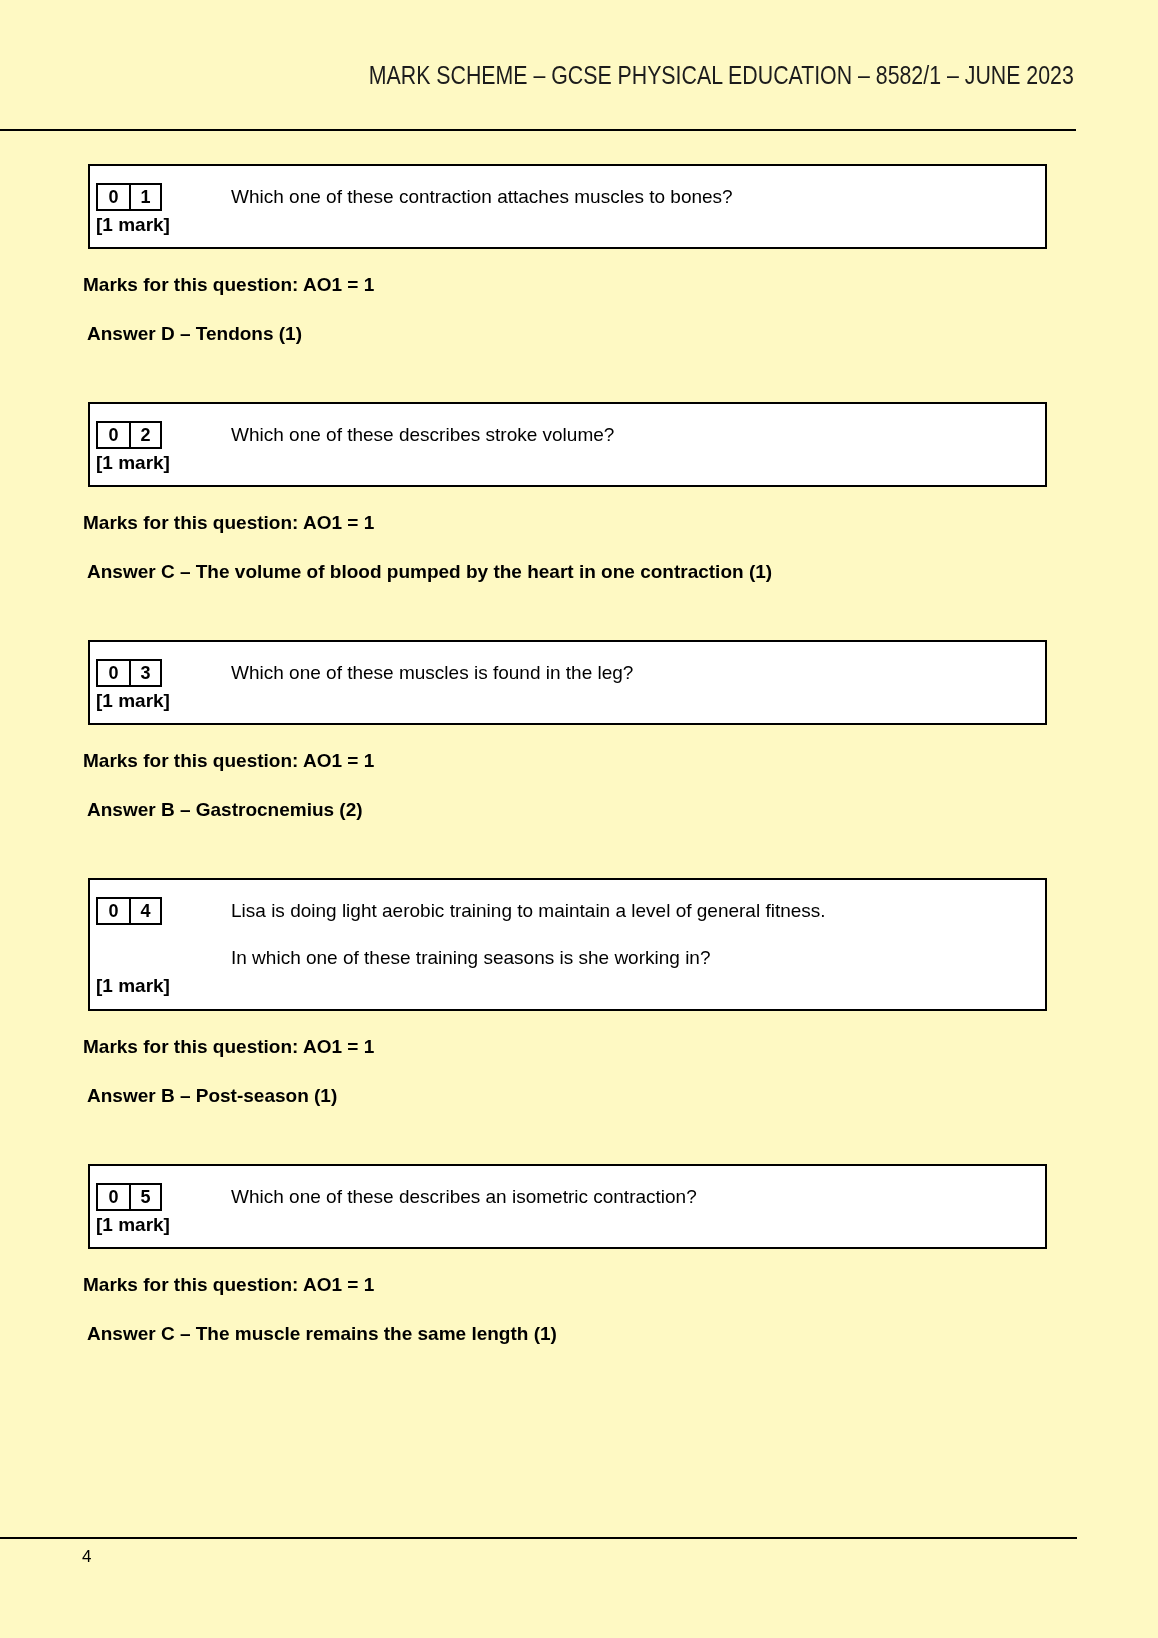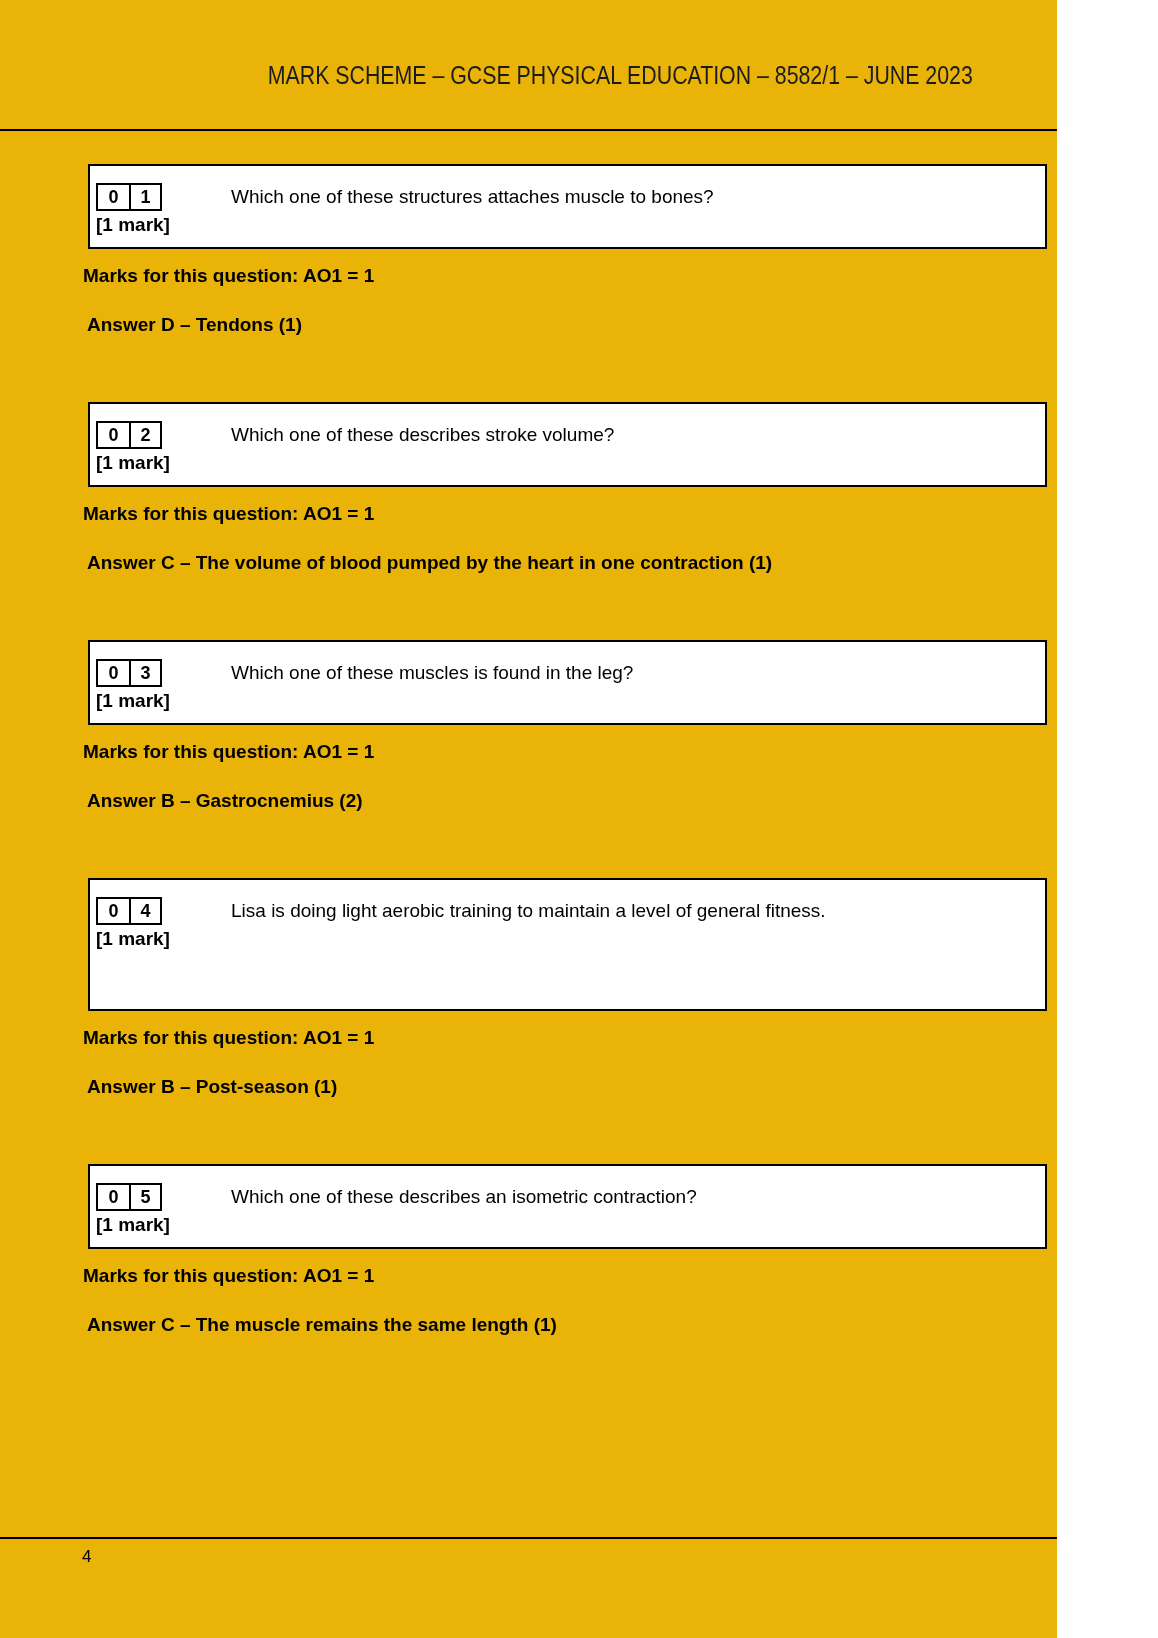--- a/index.html
+++ b/index.html
@@ -7,23 +7,23 @@
   body {
     width: 1158px;
     height: 1638px;
     position: relative;
     font-family: "Liberation Sans", sans-serif;
     color: #000000;
   }
   .page {
     position: absolute;
     top: 0; left: 0;
-    width: 1057px;
+    width: 1158px;
     height: 1638px;
-    background: #eab308;
+    background: #fef9c3;
     overflow: hidden;
   }
 
   
   .header-title {
     position: absolute;
     top: 60px;
     right: 84px;
     font-size: 26px;
     font-weight: 400;
@@ -89,21 +89,21 @@
   .qline strong { font-weight: 400; }
   .qmark {
     margin-top: 2px;
     padding-right: 2px;
     text-align: left;
     font-size: 19px;
     line-height: 24px;
     font-weight: 700;
   }
   .marks-line {
-    margin-top: 15px;
+    margin-top: 24px;
     margin-left: 83px;
     font-size: 19px;
     line-height: 24px;
     font-weight: 700;
   }
   .answer-line {
     margin-top: 25px;
     margin-left: 87px;
     font-size: 19px;
     line-height: 24px;
@@ -143,21 +143,21 @@
   <div class="header-rule"></div>
 
   <section class="question-section" id="q1">
     <div class="qbox std">
       <div class="qrow">
         <div class="qnum">
           <span class="qnum-cell">0</span>
           <span class="qnum-cell">1</span>
         </div>
         <div class="qtext">
-          <p class="qline"><span>Which </span><strong>one</strong><span> of these structures attaches muscle to bones?</span></p>
+          <p class="qline"><span>Which </span><strong>one</strong><span> of these contraction attaches muscles to bones?</span></p>
         </div>
       </div>
       <div class="qmark">[1 mark]</div>
     </div>
     <p class="marks-line">Marks for this question: AO1 = 1</p>
     <p class="answer-line">Answer D – Tendons (1)</p>
   </section>
 
   <section class="question-section" id="q2">
     <div class="qbox std">
@@ -195,20 +195,21 @@
 
   <section class="question-section" id="q4">
     <div class="qbox tall">
       <div class="qrow">
         <div class="qnum">
           <span class="qnum-cell">0</span>
           <span class="qnum-cell">4</span>
         </div>
         <div class="qtext">
           <p class="qline"><span>Lisa is doing light aerobic training to maintain a level of general fitness.</span><strong></strong><span></span></p>
+          <p class="qline"><span>In which </span><strong>one</strong><span> of these training seasons is she working in?</span></p>
         </div>
       </div>
       <div class="qmark">[1 mark]</div>
     </div>
     <p class="marks-line">Marks for this question: AO1 = 1</p>
     <p class="answer-line">Answer B – Post-season (1)</p>
   </section>
 
   <section class="question-section" id="q5">
     <div class="qbox std">

